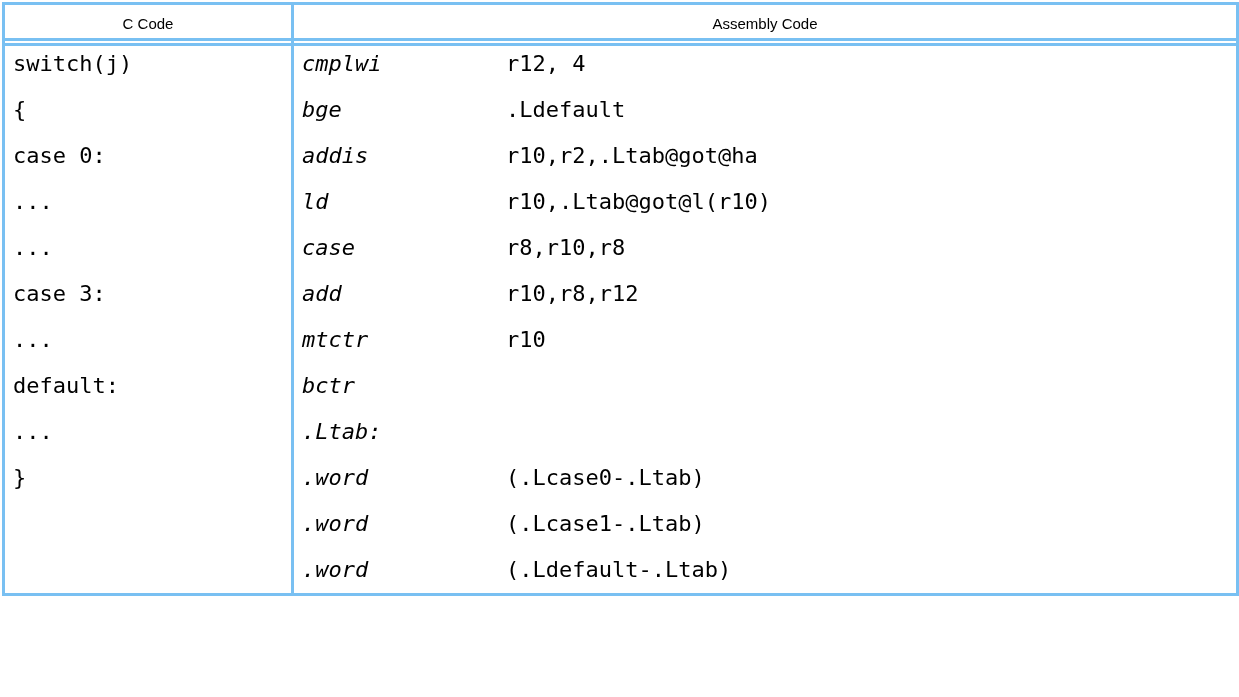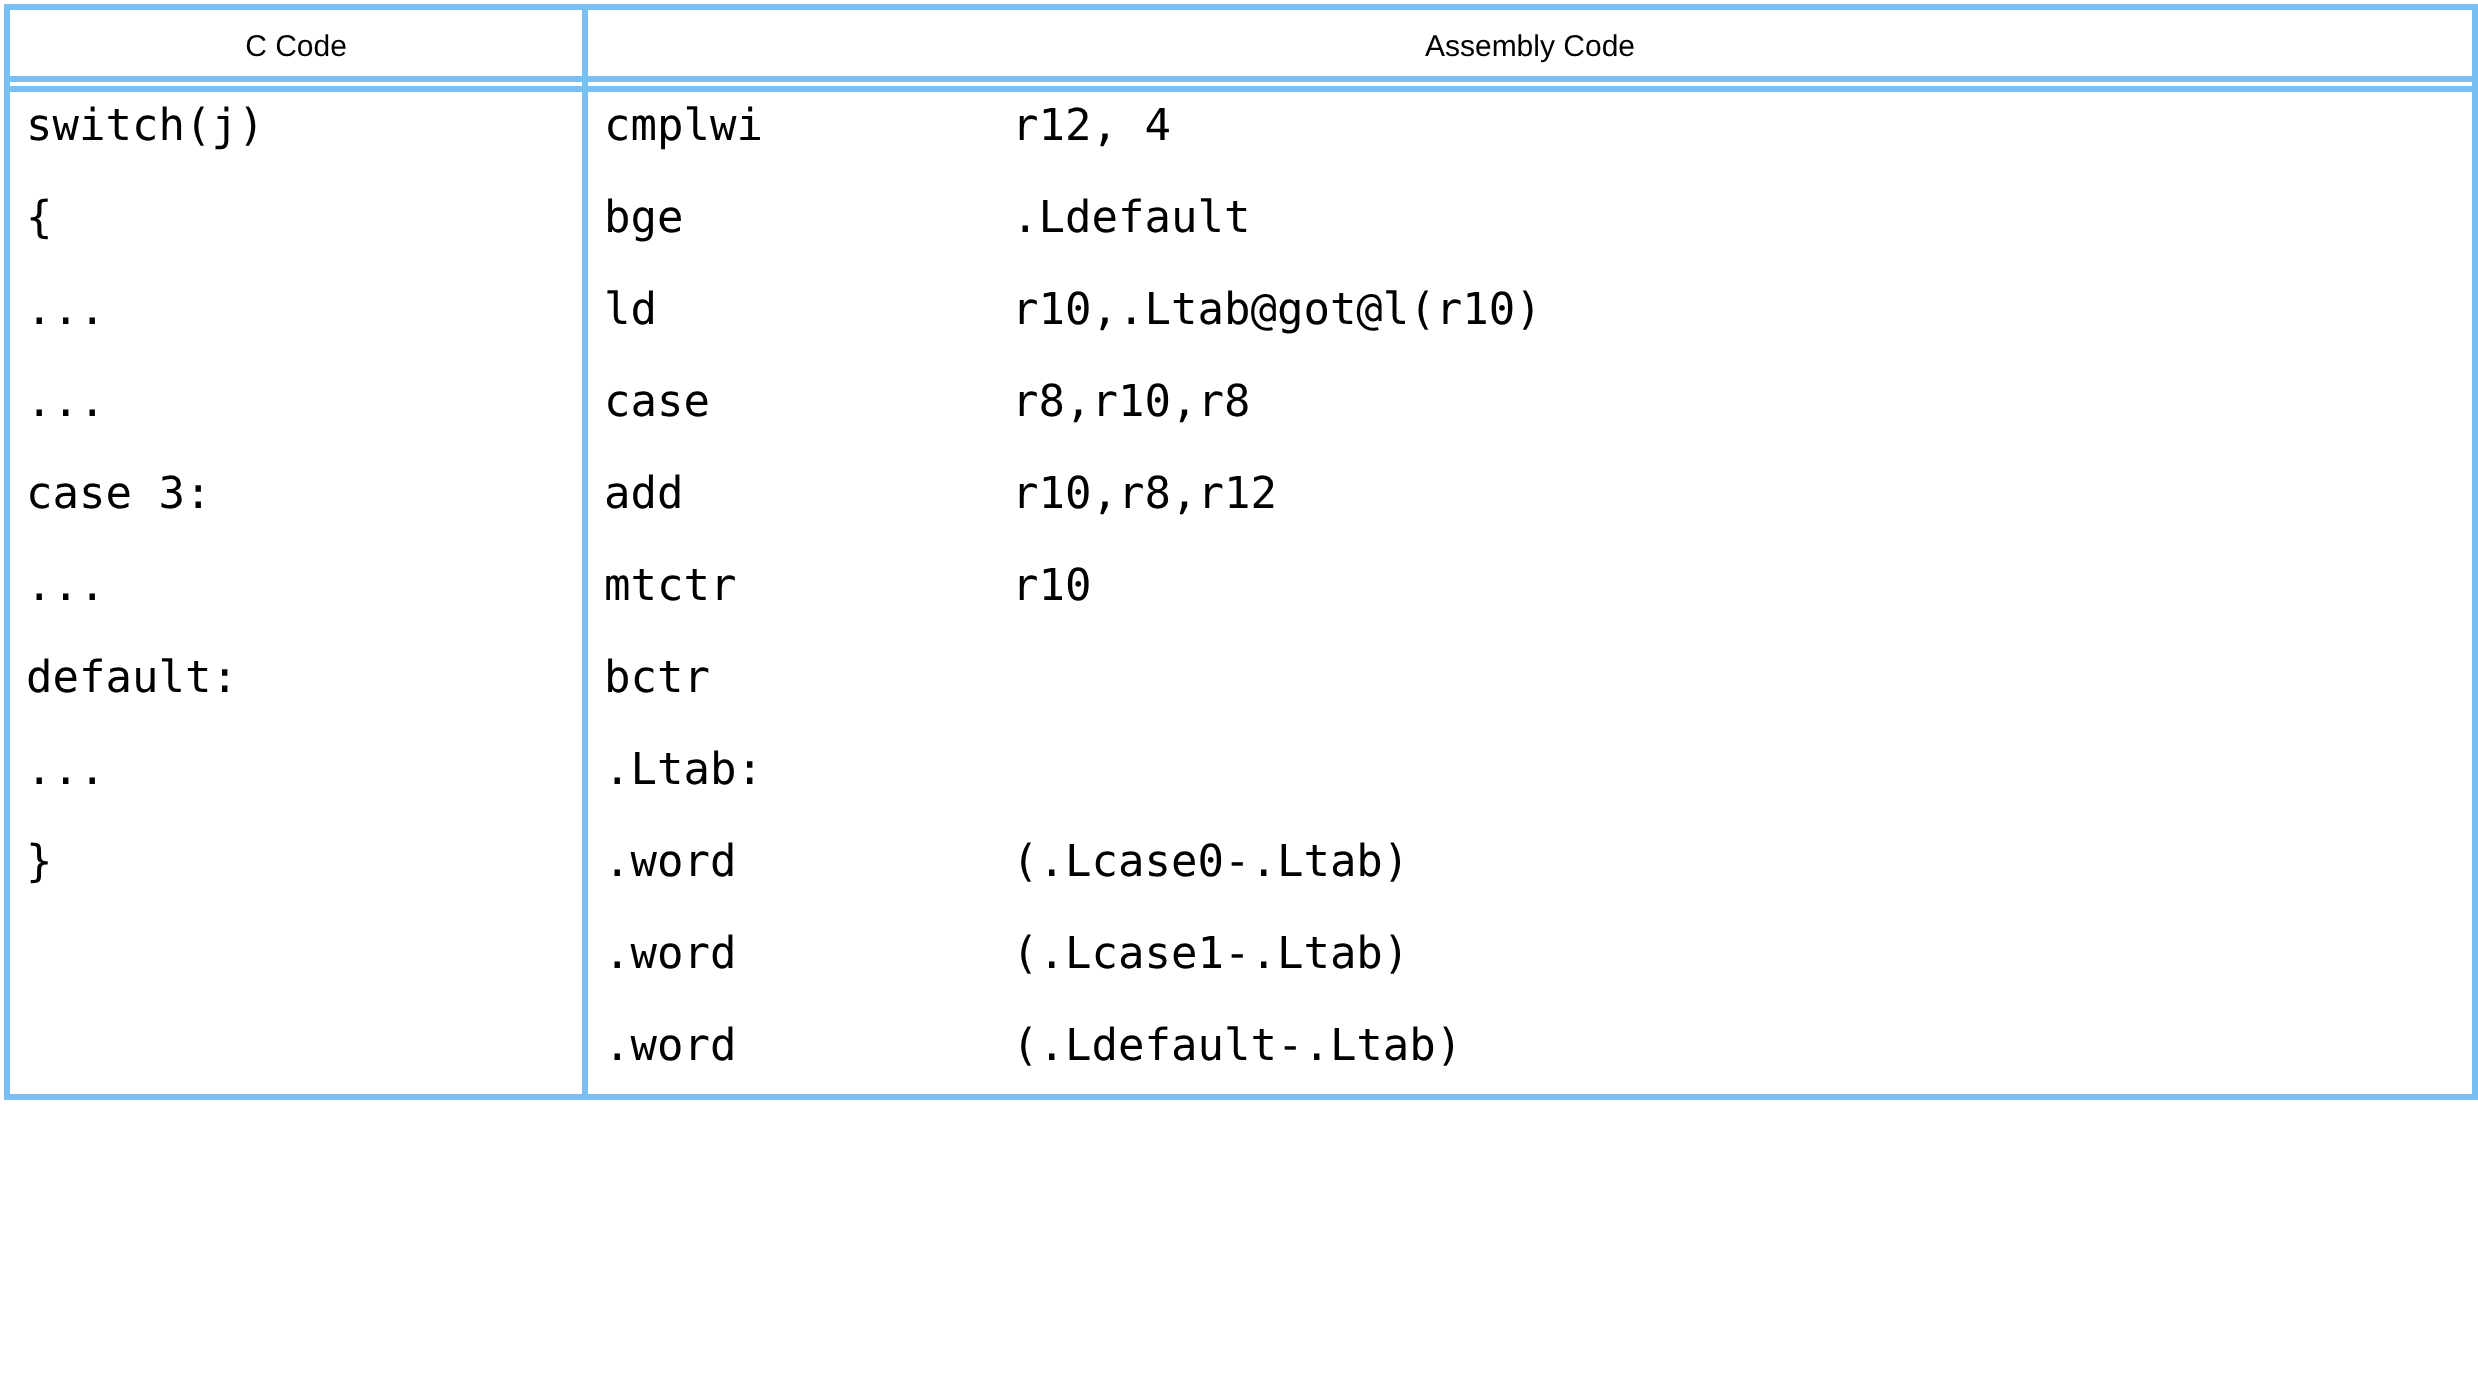--- a/index.html
+++ b/index.html
@@ -103,20 +103,21 @@
     height: 46px;
   }
 
   .asm-line {
     display: block;
     white-space: pre;
   }
   .mnemonic {
     display: inline-block;
     width: 204px;
+    font-style: italic;
   }
   .operand {
     display: inline-block;
   }
 
   .col-c-text {
     display: block;
     white-space: pre;
   }
 
@@ -140,20 +141,24 @@
     </thead>
     <tbody id="table-body">
 
     <tr>
           <td class="col-c"><span class="col-c-text">switch(j)</span></td>
           <td class="col-asm"><span class="asm-line"><span class="mnemonic">cmplwi</span><span class="operand">r12, 4</span></span></td>
         </tr>
         <tr>
           <td class="col-c"><span class="col-c-text">{</span></td>
           <td class="col-asm"><span class="asm-line"><span class="mnemonic">bge</span><span class="operand">.Ldefault</span></span></td>
+        </tr>
+        <tr>
+          <td class="col-c"><span class="col-c-text">case 0:</span></td>
+          <td class="col-asm"><span class="asm-line"><span class="mnemonic">addis</span><span class="operand">r10,r2,.Ltab@got@ha</span></span></td>
         </tr>
         <tr>
           <td class="col-c"><span class="col-c-text">...</span></td>
           <td class="col-asm"><span class="asm-line"><span class="mnemonic">ld</span><span class="operand">r10,.Ltab@got@l(r10)</span></span></td>
         </tr>
         <tr>
           <td class="col-c"><span class="col-c-text">...</span></td>
           <td class="col-asm"><span class="asm-line"><span class="mnemonic">case</span><span class="operand">r8,r10,r8</span></span></td>
         </tr>
         <tr>

